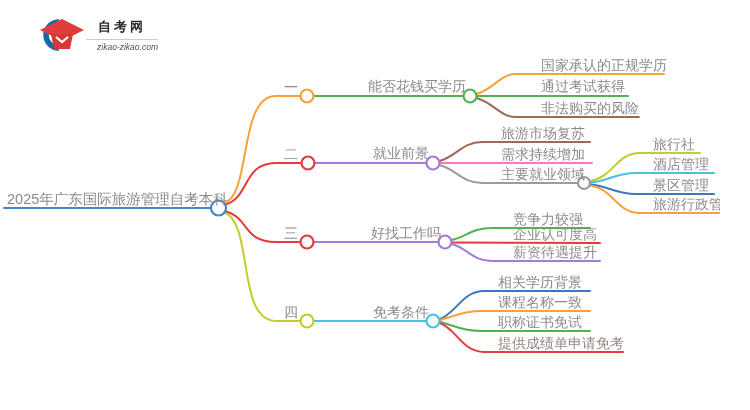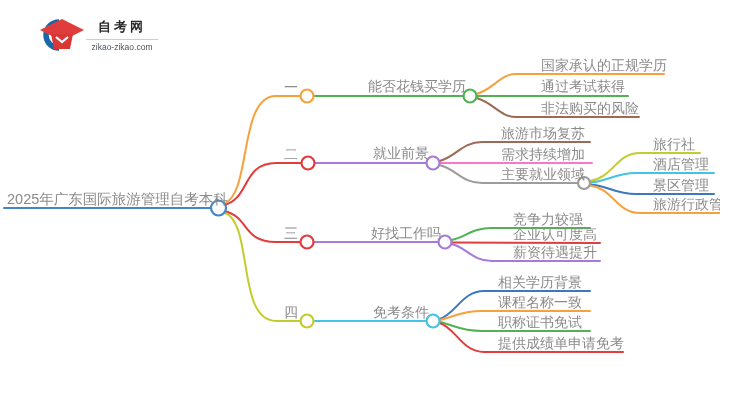--- a/index.html
+++ b/index.html
@@ -10,21 +10,21 @@
   .map-svg text.root-title{font-size:14.5px;}
   .map-svg text.idx{text-anchor:middle;}
   .map-svg text.t-end{text-anchor:end;}
   .map-svg path{fill:none;stroke-width:2;stroke-linecap:round;}
   .map-svg circle{fill:#ffffff;stroke-width:2.2;}
   .logo{position:absolute;left:30px;top:16px;width:150px;height:38px;}
   .logo-icon{position:absolute;left:2px;top:2px;}
   .logo-text{position:absolute;left:56px;top:2px;width:72px;}
   .logo-name{font-size:13px;font-weight:bold;color:#2b2b2b;letter-spacing:3px;text-align:center;white-space:nowrap;}
   .logo-sep{height:1px;background:#c9ced4;margin:3px 0 2px 0;}
-  .logo-url{font-size:8.5px;color:#4a5560;text-align:center;white-space:nowrap;}
+  .logo-url{font-size:8.5px;color:#4a5560;text-align:right;white-space:nowrap;font-style:italic;}
 </style>
 </head>
 <body>
 
 <div class="page">
 
   <div class="logo">
     <svg class="logo-icon" width="54" height="34" viewBox="0 0 54 34">
       <path d="M27,4 A12.5,12.5 0 1 0 27,30" stroke="#1b67a8" stroke-width="5.5" fill="none"></path>
       <polygon points="30,1 52,12 30,23 8,12" fill="#e03c3c"></polygon>

